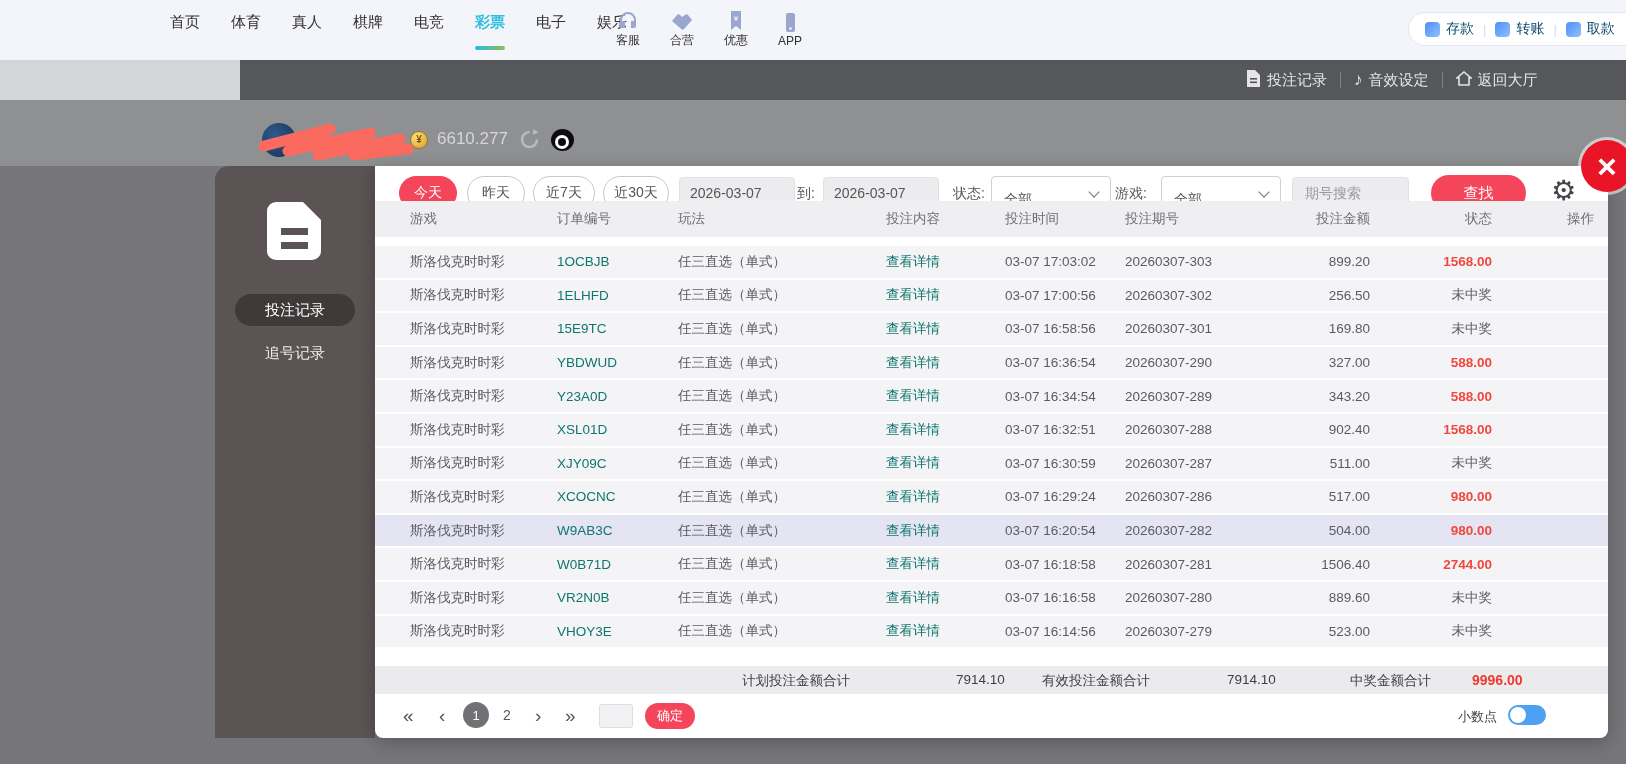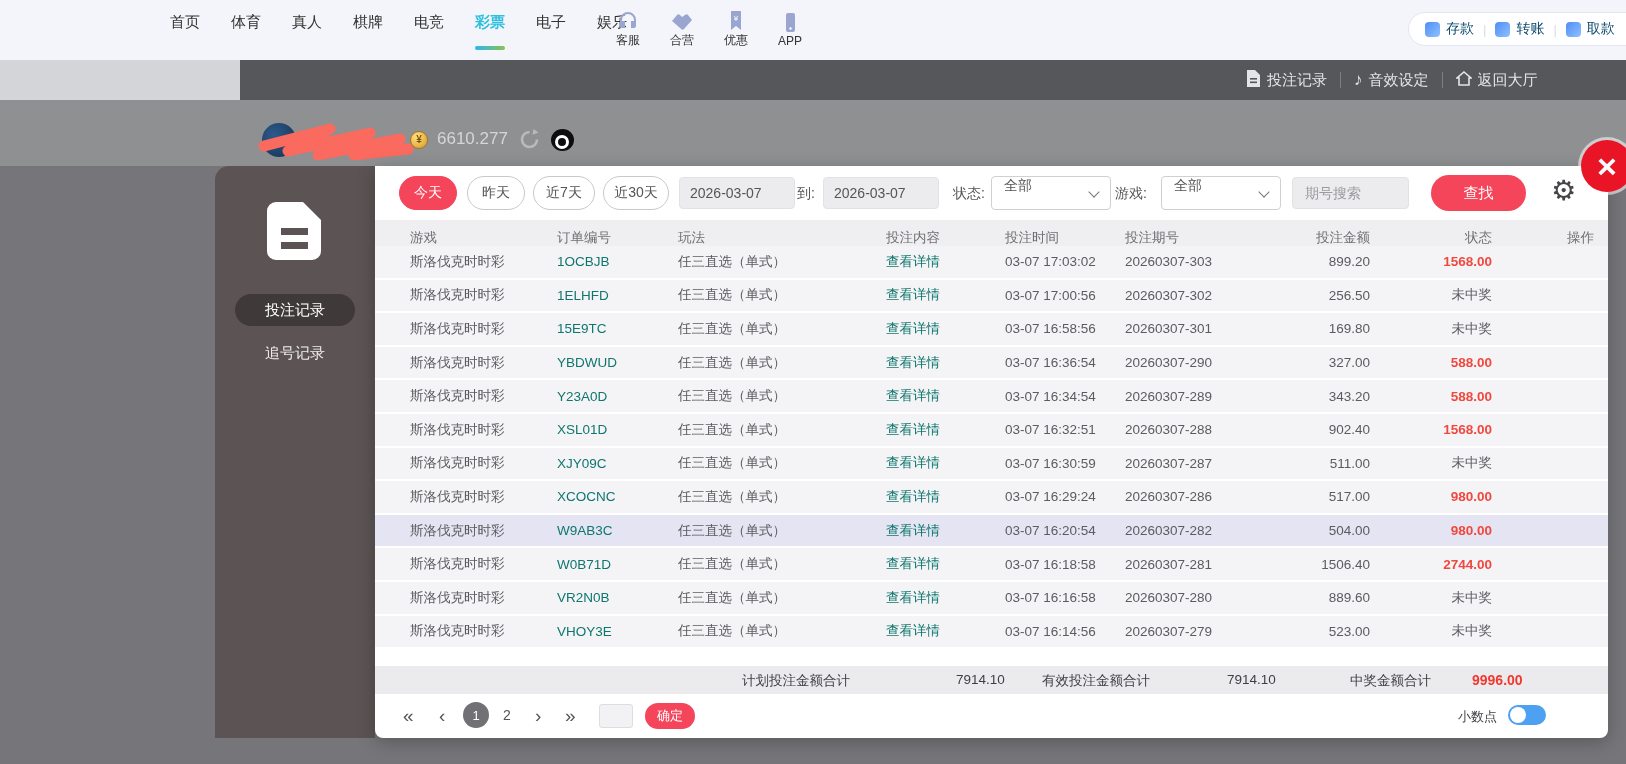--- a/index.html
+++ b/index.html
@@ -94,34 +94,34 @@
   .p0 { left:24px;  width:58px; }
   .p1 { left:92px;  width:58px; }
   .p2 { left:158px; width:62px; }
   .p3 { left:228px; width:66px; }
   .f-date { position:absolute; top:11px; width:116px; height:32px; background:#ececee; border:1px solid #e2e2e5; border-radius:4px;
       font-size:14px; color:#555; padding-left:10px; font-family:inherit; }
   .d1 { left:304px; } .d2 { left:448px; }
   .f-label { position:absolute; top:19px; font-size:14px; color:#555; }
   .lb-to { left:422px; } .lb-status { left:578px; } .lb-game { left:740px; }
   .f-select { position:absolute; top:10px; width:120px; height:34px; border:1px solid #d0d0d3; border-radius:4px; background:#fff;
-      font-size:14px; color:#555; display:flex; align-items:flex-start; padding-left:12px; cursor:pointer; }
+      font-size:14px; color:#555; display:flex; align-items:flex-end; padding-left:12px; cursor:pointer; }
   .sel1 { left:616px; } .sel2 { left:786px; }
   .chev { position:absolute; right:12px; top:11px; width:8px; height:8px; border-right:1.6px solid #777; border-bottom:1.6px solid #777; transform:rotate(45deg); }
   .f-search { position:absolute; left:917px; top:11px; width:117px; height:32px; background:#ececee; border:1px solid #e2e2e5;
       border-radius:4px; font-size:14px; color:#555; padding-left:12px; font-family:inherit; }
   .f-search::placeholder { color:#9a9aa0; }
   .btn-find { position:absolute; left:1056px; top:9px; width:95px; height:36px; background:#f4455b; border-radius:18px;
       color:#fff; font-size:15px; display:flex; align-items:center; justify-content:center; cursor:pointer; }
   .gear { position:absolute; left:1176px; top:8px; font-size:28px; color:#45454a; cursor:pointer; }
 
   
   .tbl-head, .trow { position:relative; display:grid;
       grid-template-columns:147px 121px 208px 119px 120px 130px 115px 122px 1fr; padding-left:35px; align-items:center; }
-  .tbl-head { position:absolute; left:0; top:54px; width:1233px; height:36px; background:#efeff1; font-size:13.5px; color:#6f6f74; }
+  .tbl-head { position:absolute; left:0; top:35px; width:1233px; height:36px; background:#efeff1; font-size:13.5px; color:#6f6f74; }
   .tbody { position:absolute; left:0; top:80px; width:1233px; }
   .trow { height:33.6px; background:#f4f4f6; border-bottom:2px solid #fff; font-size:13.5px; color:#5b5b60; }
   .trow.highlight { background:#e4e4f2; }
   .c.amount, .c.status, .hc.amount, .hc.status { text-align:right; }
   .c.action, .hc.action { text-align:right; padding-right:14px; }
   .c.order, .c.content { color:#0f766e; cursor:pointer; }
   .trow.win .c.status { color:#f0483f; font-weight:bold; }
 
   
   .totals { position:absolute; left:0; top:500px; width:1233px; height:28px; background:#ebebee; font-size:13.5px; color:#3f3f44; }

